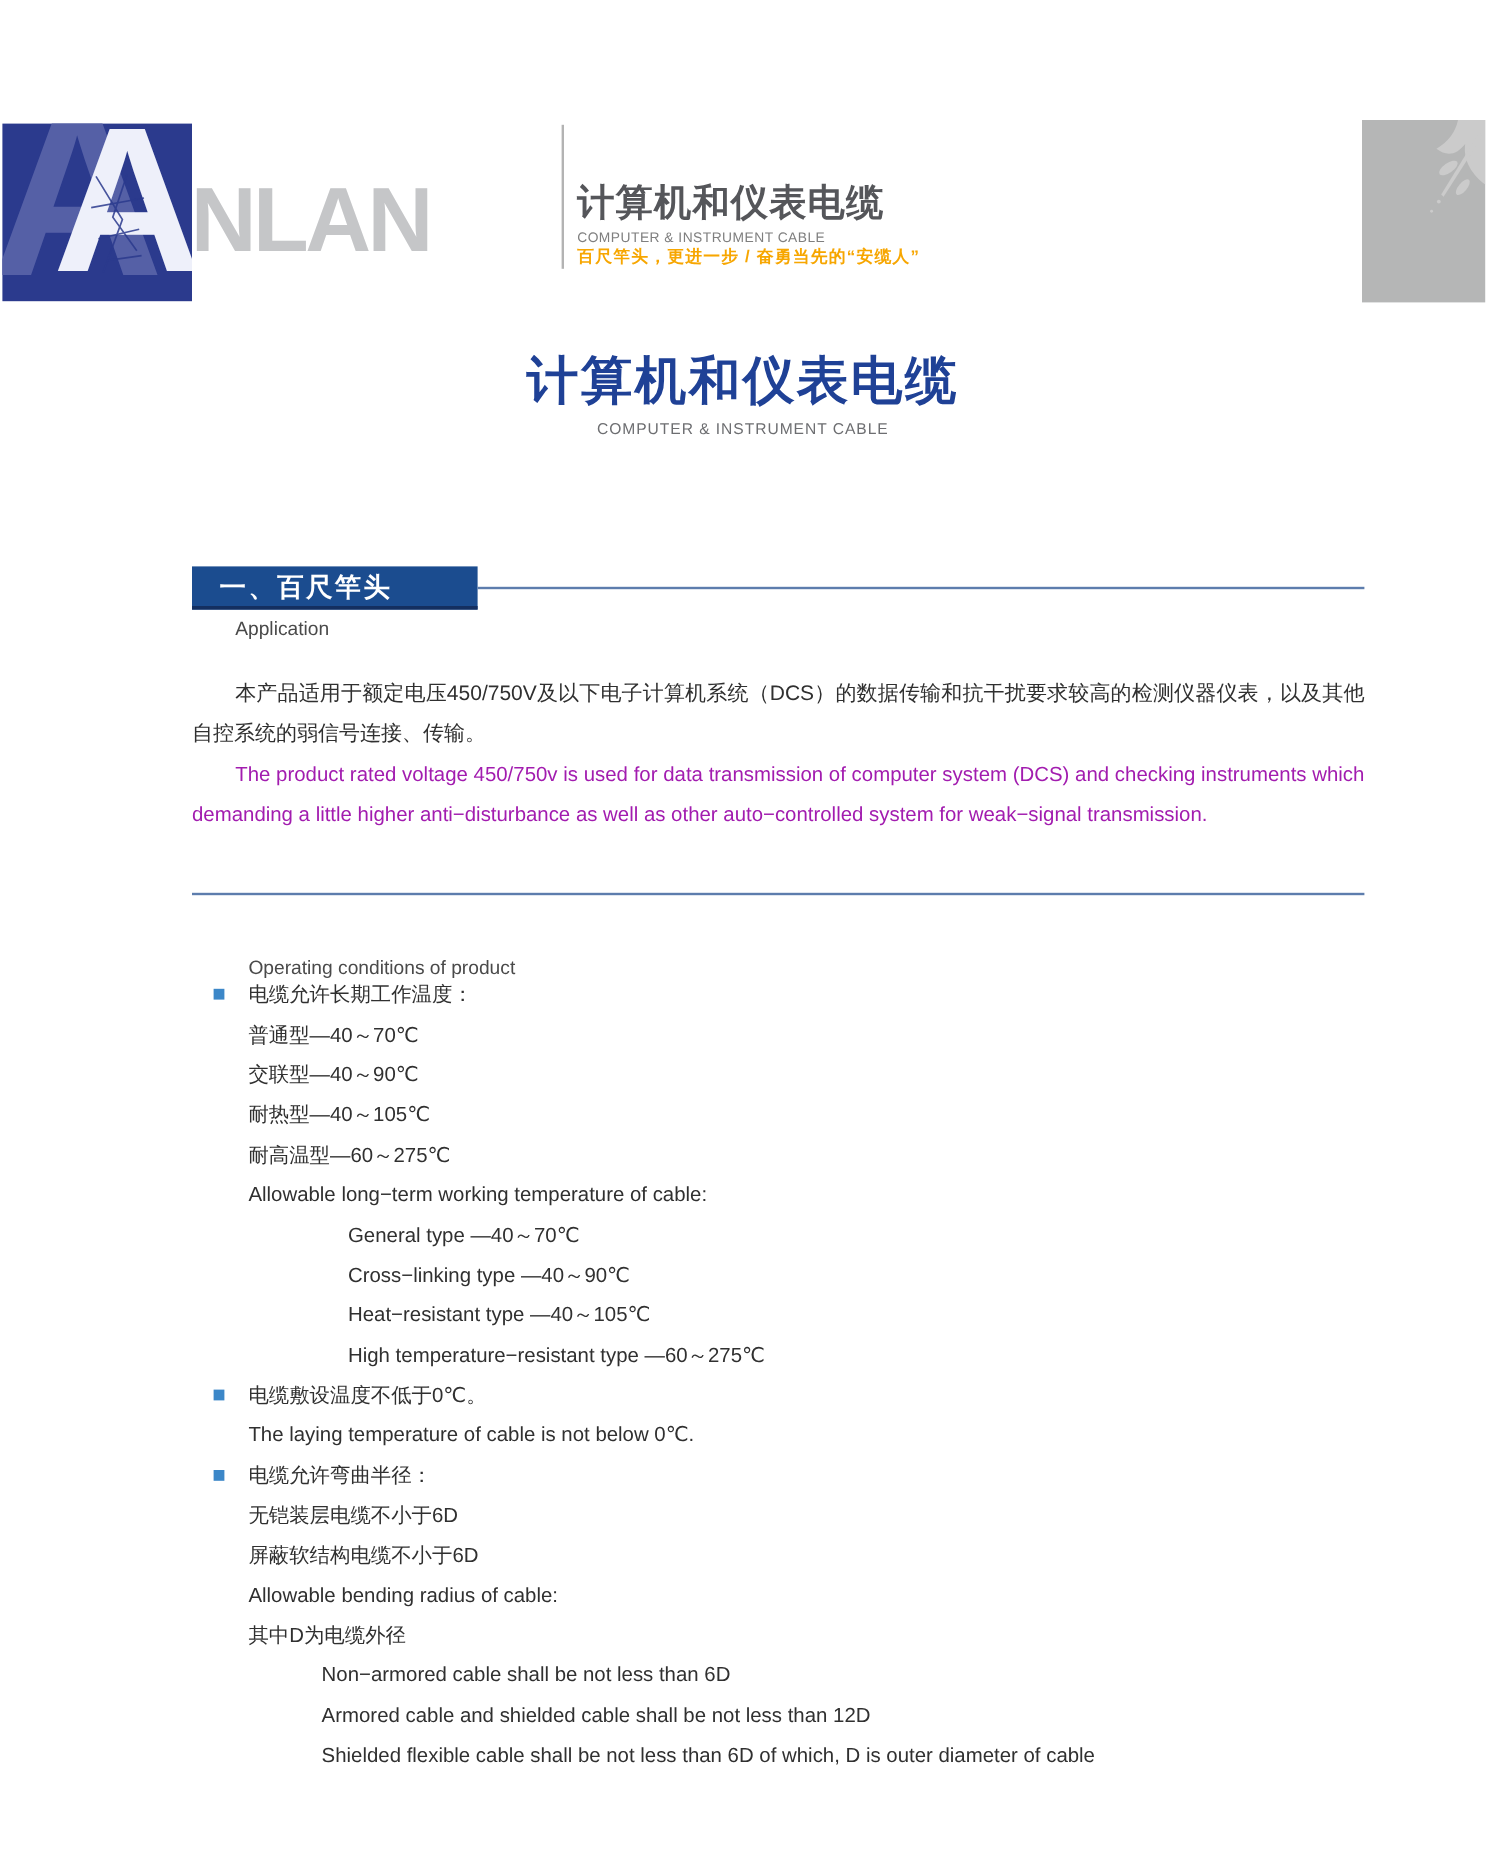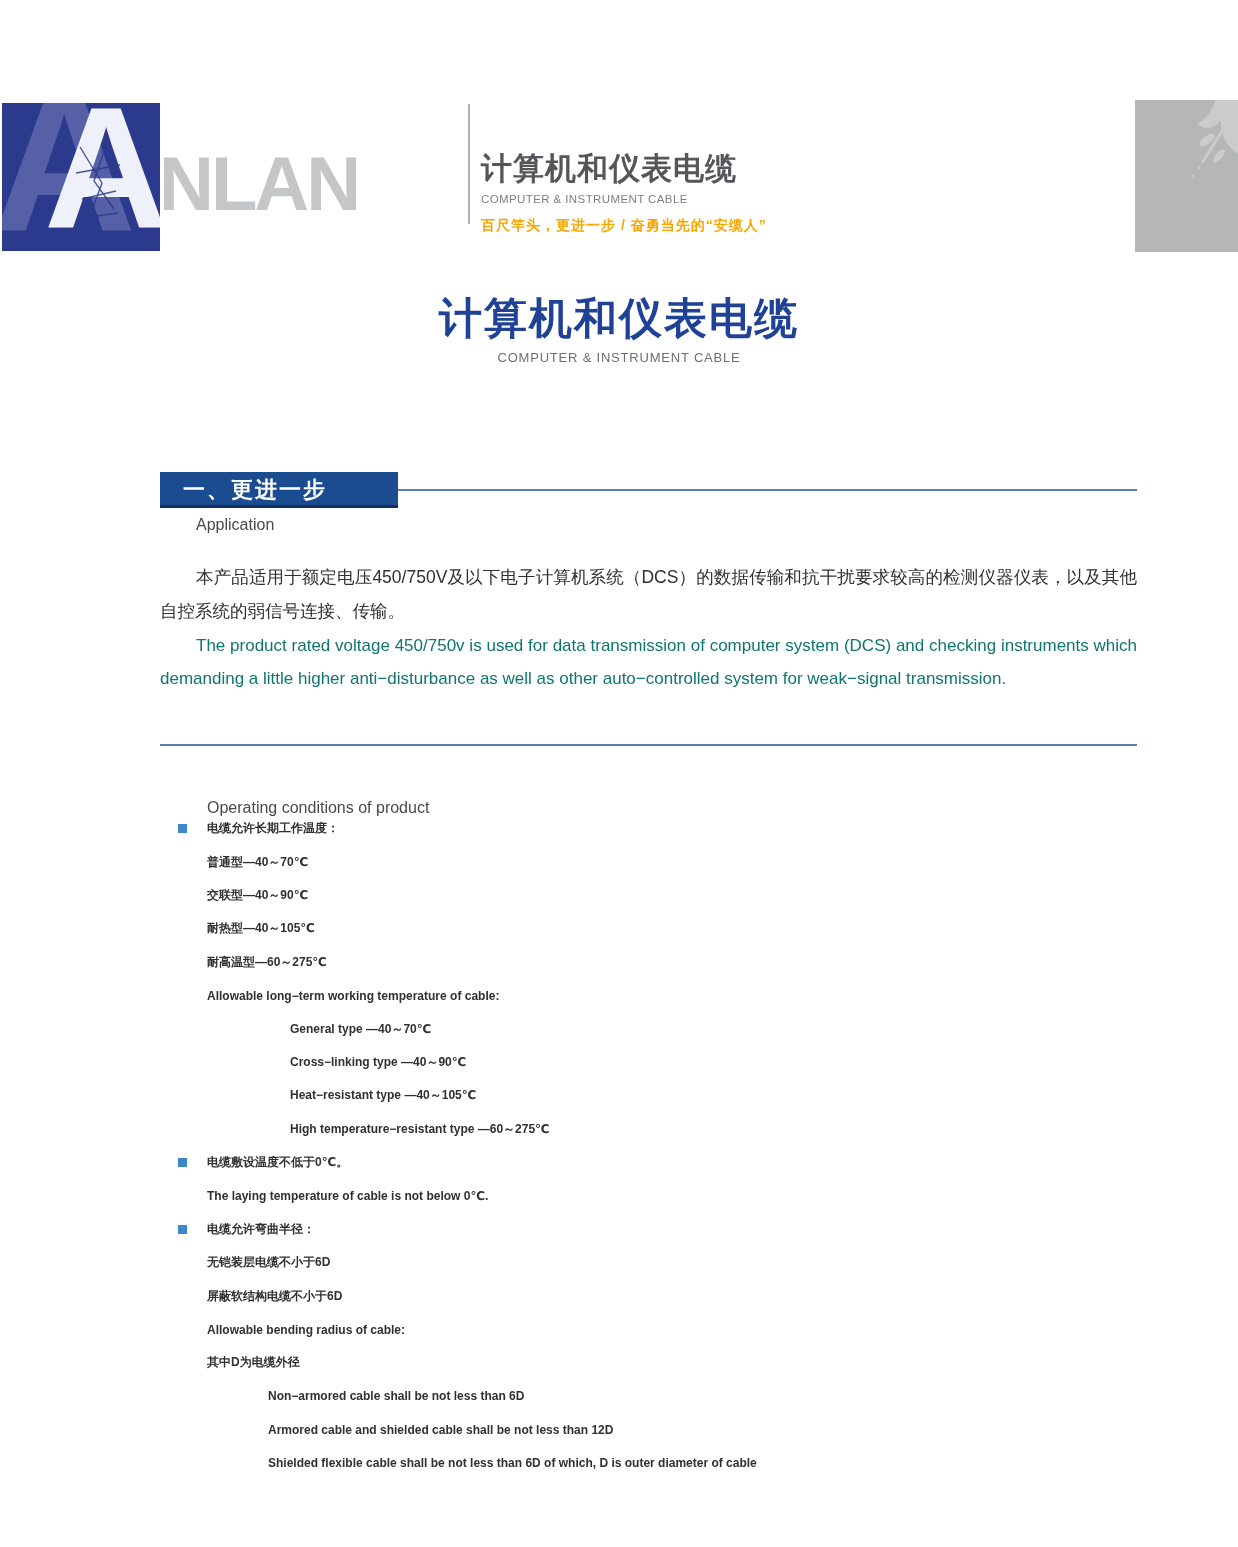--- a/index.html
+++ b/index.html
@@ -23,21 +23,21 @@
   }
   .logo-a-art{position:absolute;left:70px;top:40px;}
   .logo-word{
     position:absolute;left:159px;top:46px;font-size:76px;line-height:1;
     font-weight:bold;color:#c5c6c8;letter-spacing:-3px;
   }
   .hdr-divider{position:absolute;left:468px;top:4px;width:2px;height:120px;background:#b3b3b3;}
   .hdr-brand{position:absolute;left:481px;top:48px;}
   .brand-zh{font-size:31px;font-weight:bold;color:#55565a;letter-spacing:1px;}
   .brand-en{margin-top:3px;font-size:11.5px;color:#7f7f7f;letter-spacing:0.4px;}
-  .brand-tagline{margin-top:12px;font-size:14px;font-weight:bold;color:#f7a600;letter-spacing:1px;}
+  .brand-tagline{margin-top:0;font-size:14px;font-weight:bold;color:#f7a600;letter-spacing:1px;}
   .hdr-photo{
     position:absolute;left:1135px;top:0;width:103px;height:152px;background:#b5b6b6;overflow:hidden;
   }
   
   .doc-title{position:absolute;top:294px;left:0;width:1238px;text-align:center;}
   .doc-title-zh{font-size:43px;font-weight:bold;color:#1f4196;letter-spacing:2px;line-height:1.15;}
   .doc-title-en{margin-top:7px;font-size:13px;color:#6d6e71;letter-spacing:0.8px;}
   
   .sec-row{position:absolute;left:160px;width:977px;display:flex;align-items:center;}
   .sec-row.s1{top:472px;}
@@ -52,26 +52,26 @@
   .sec-rule{flex:1;height:2px;background:#5d7dad;}
   .sec-sub{position:absolute;font-size:16px;color:#4a4a4a;}
   .sub1{left:196px;top:516px;}
   .sub2{left:207px;top:787px;margin-top:12px;}
   
   .para{
     position:absolute;left:160px;width:977px;margin:0;
     text-align:justify;text-indent:36px;color:#303030;
   }
   .para-zh{top:560px;font-size:17.5px;line-height:34px;}
-  .para-en{top:629px;font-size:17px;line-height:33px;color:#0f766e;}
+  .para-en{top:629px;font-size:17px;line-height:33px;color:#a21caf;}
   
   .rows{position:absolute;left:160px;top:812px;width:977px;}
   .row{
     position:relative;height:33.4px;display:flex;align-items:center;
-    font-size:12px;color:#303030;font-weight:bold;
+    font-size:17px;color:#303030;
   }
   .row .sq{
     position:absolute;left:18px;top:50%;margin-top:-4.5px;
     width:9px;height:9px;background:#3c87c8;
   }
   .row.t-bullet .txt, .row.t-plain .txt{padding-left:47px;}
   .row.t-indent-mid .txt{padding-left:108px;}
   .row.t-indent-deep .txt{padding-left:130px;}
 </style>
 </head>
@@ -113,21 +113,21 @@
       </svg>
     </div>
   </div>
 
   <div class="doc-title">
     <div class="doc-title-zh">计算机和仪表电缆</div>
     <div class="doc-title-en">COMPUTER &amp; INSTRUMENT CABLE</div>
   </div>
 
   <div class="sec-row s1">
-    <div class="sec-badge b1">一、更进一步</div>
+    <div class="sec-badge b1">一、百尺竿头</div>
     <div class="sec-rule"></div>
   </div>
   <div class="sec-sub sub1">Application</div>
   <p class="para para-zh">本产品适用于额定电压450/750V及以下电子计算机系统（DCS）的数据传输和抗干扰要求较高的检测仪器仪表，以及其他自控系统的弱信号连接、传输。</p>
   <p class="para para-en">The product rated voltage 450/750v is used for data transmission of computer system (DCS) and checking instruments which demanding a little higher anti−disturbance as well as other auto−controlled system for weak−signal transmission.</p>
 
   <div class="sec-row s2">
     <div class="sec-rule"></div>
   </div>
   <div class="sec-sub sub2">Operating conditions of product</div>

